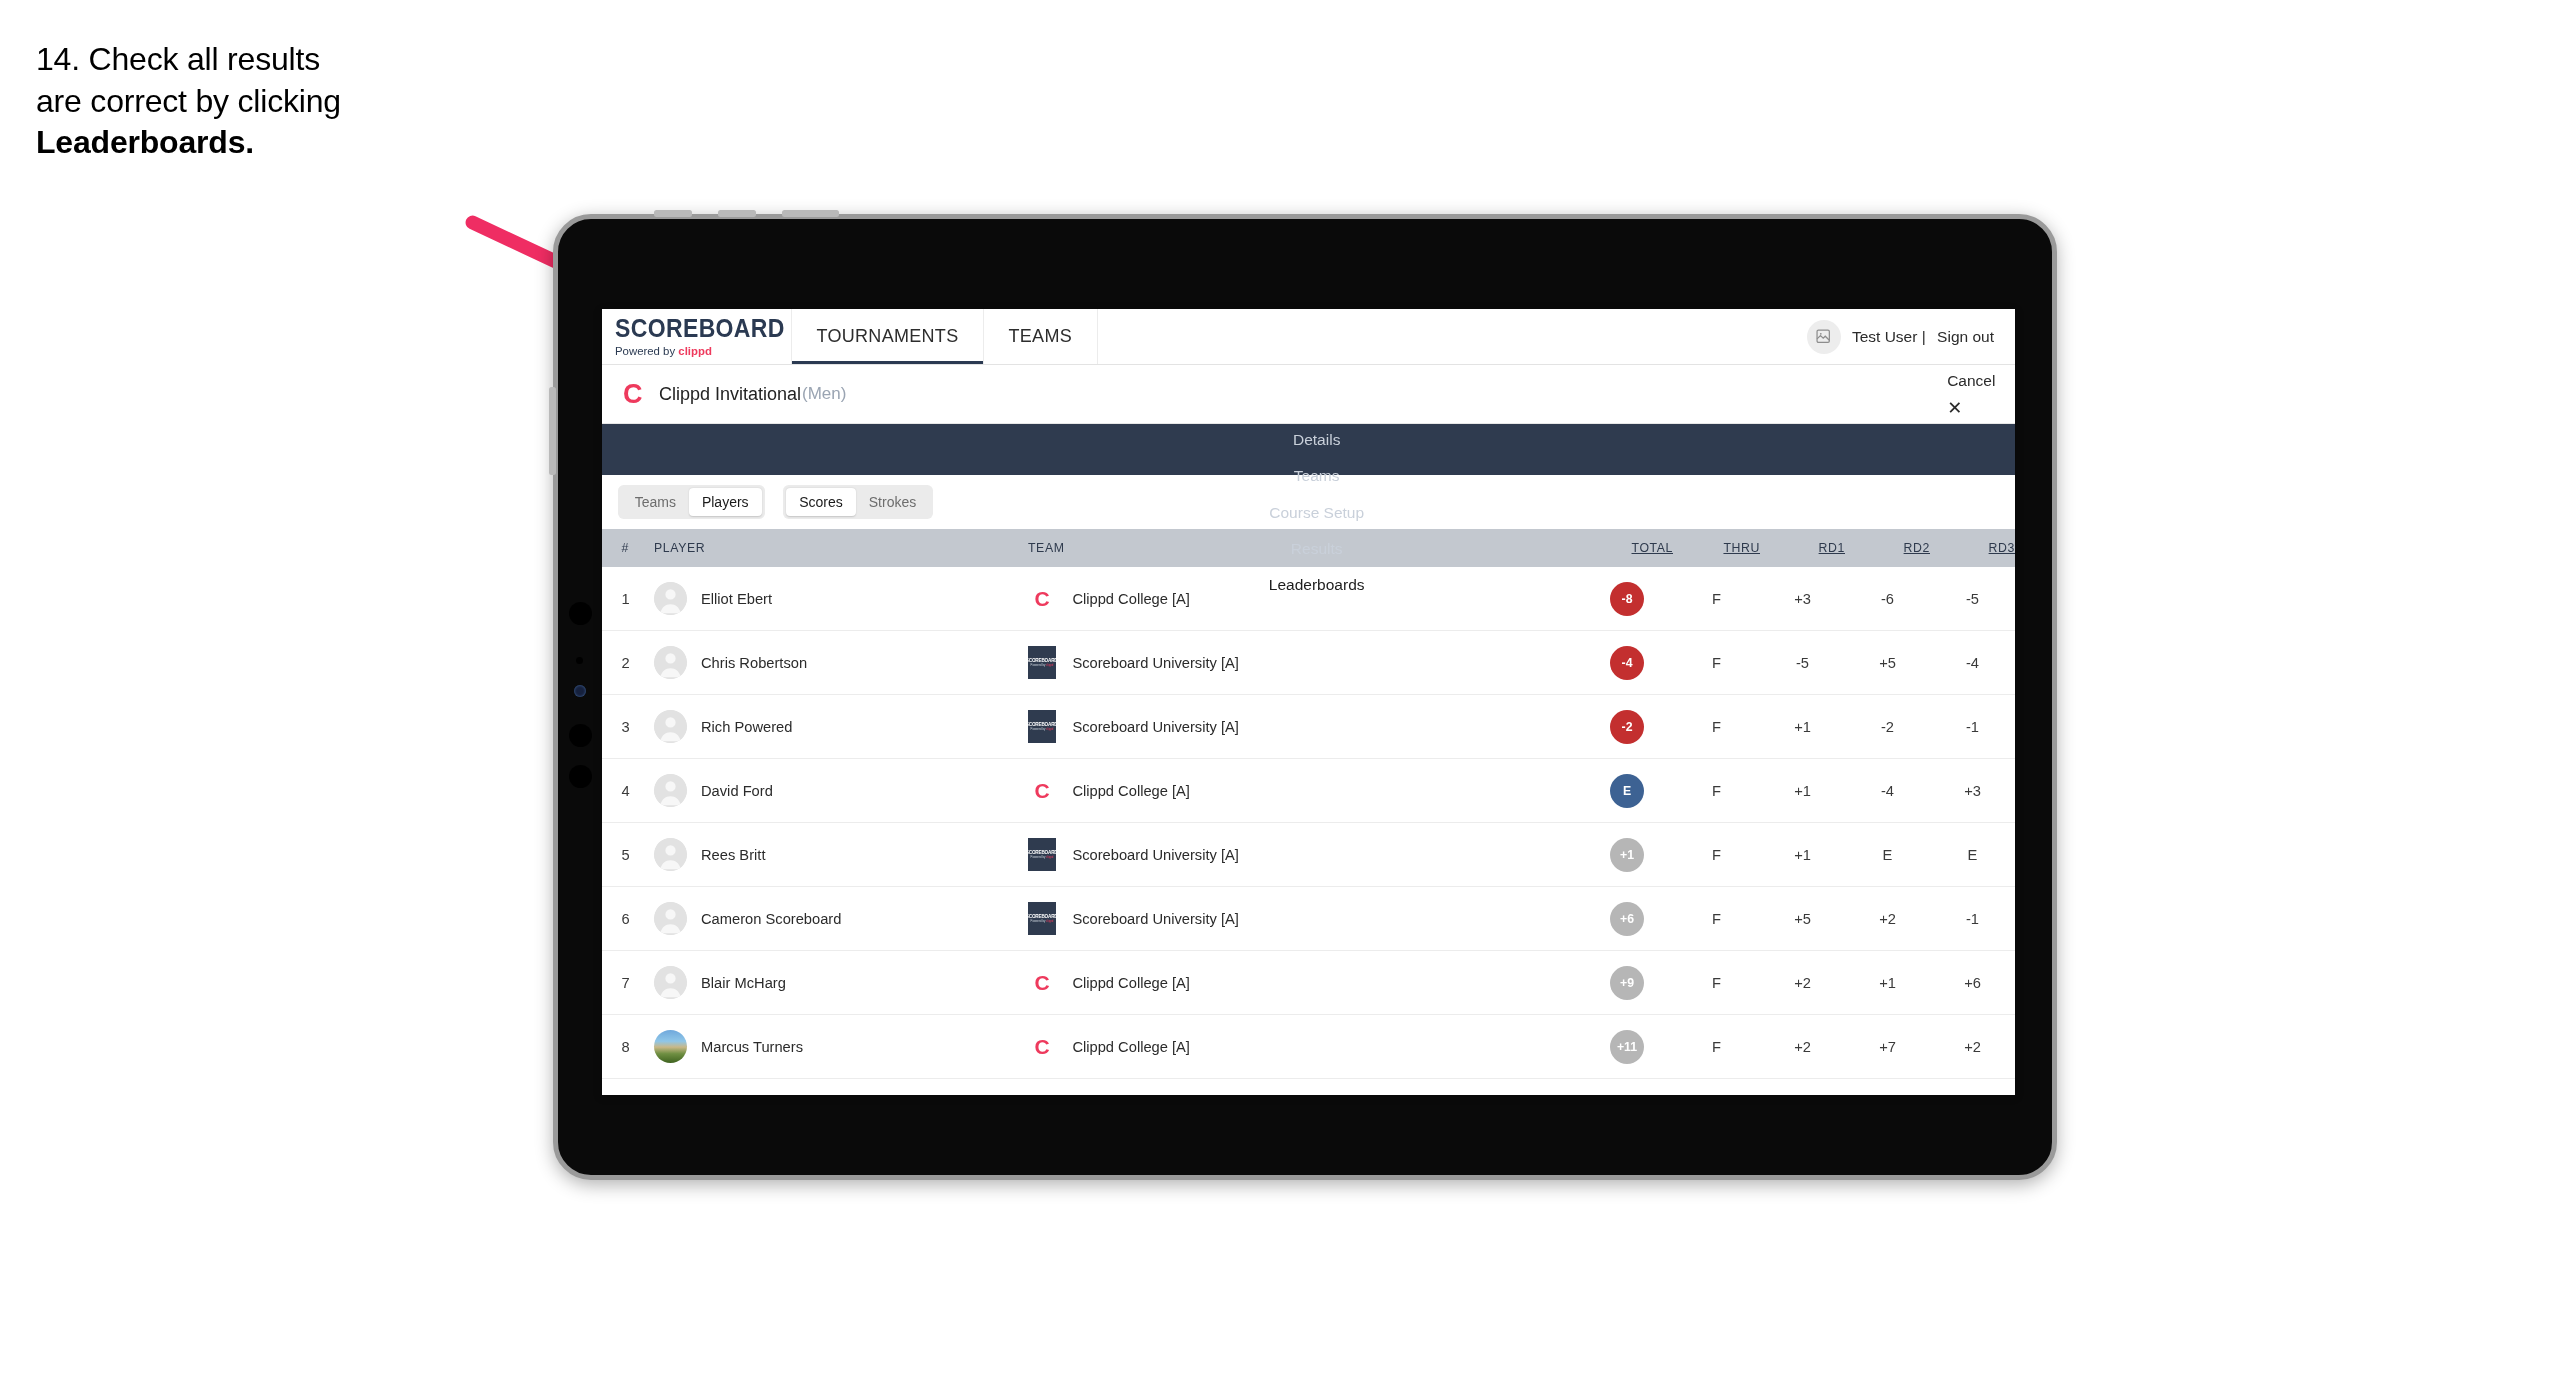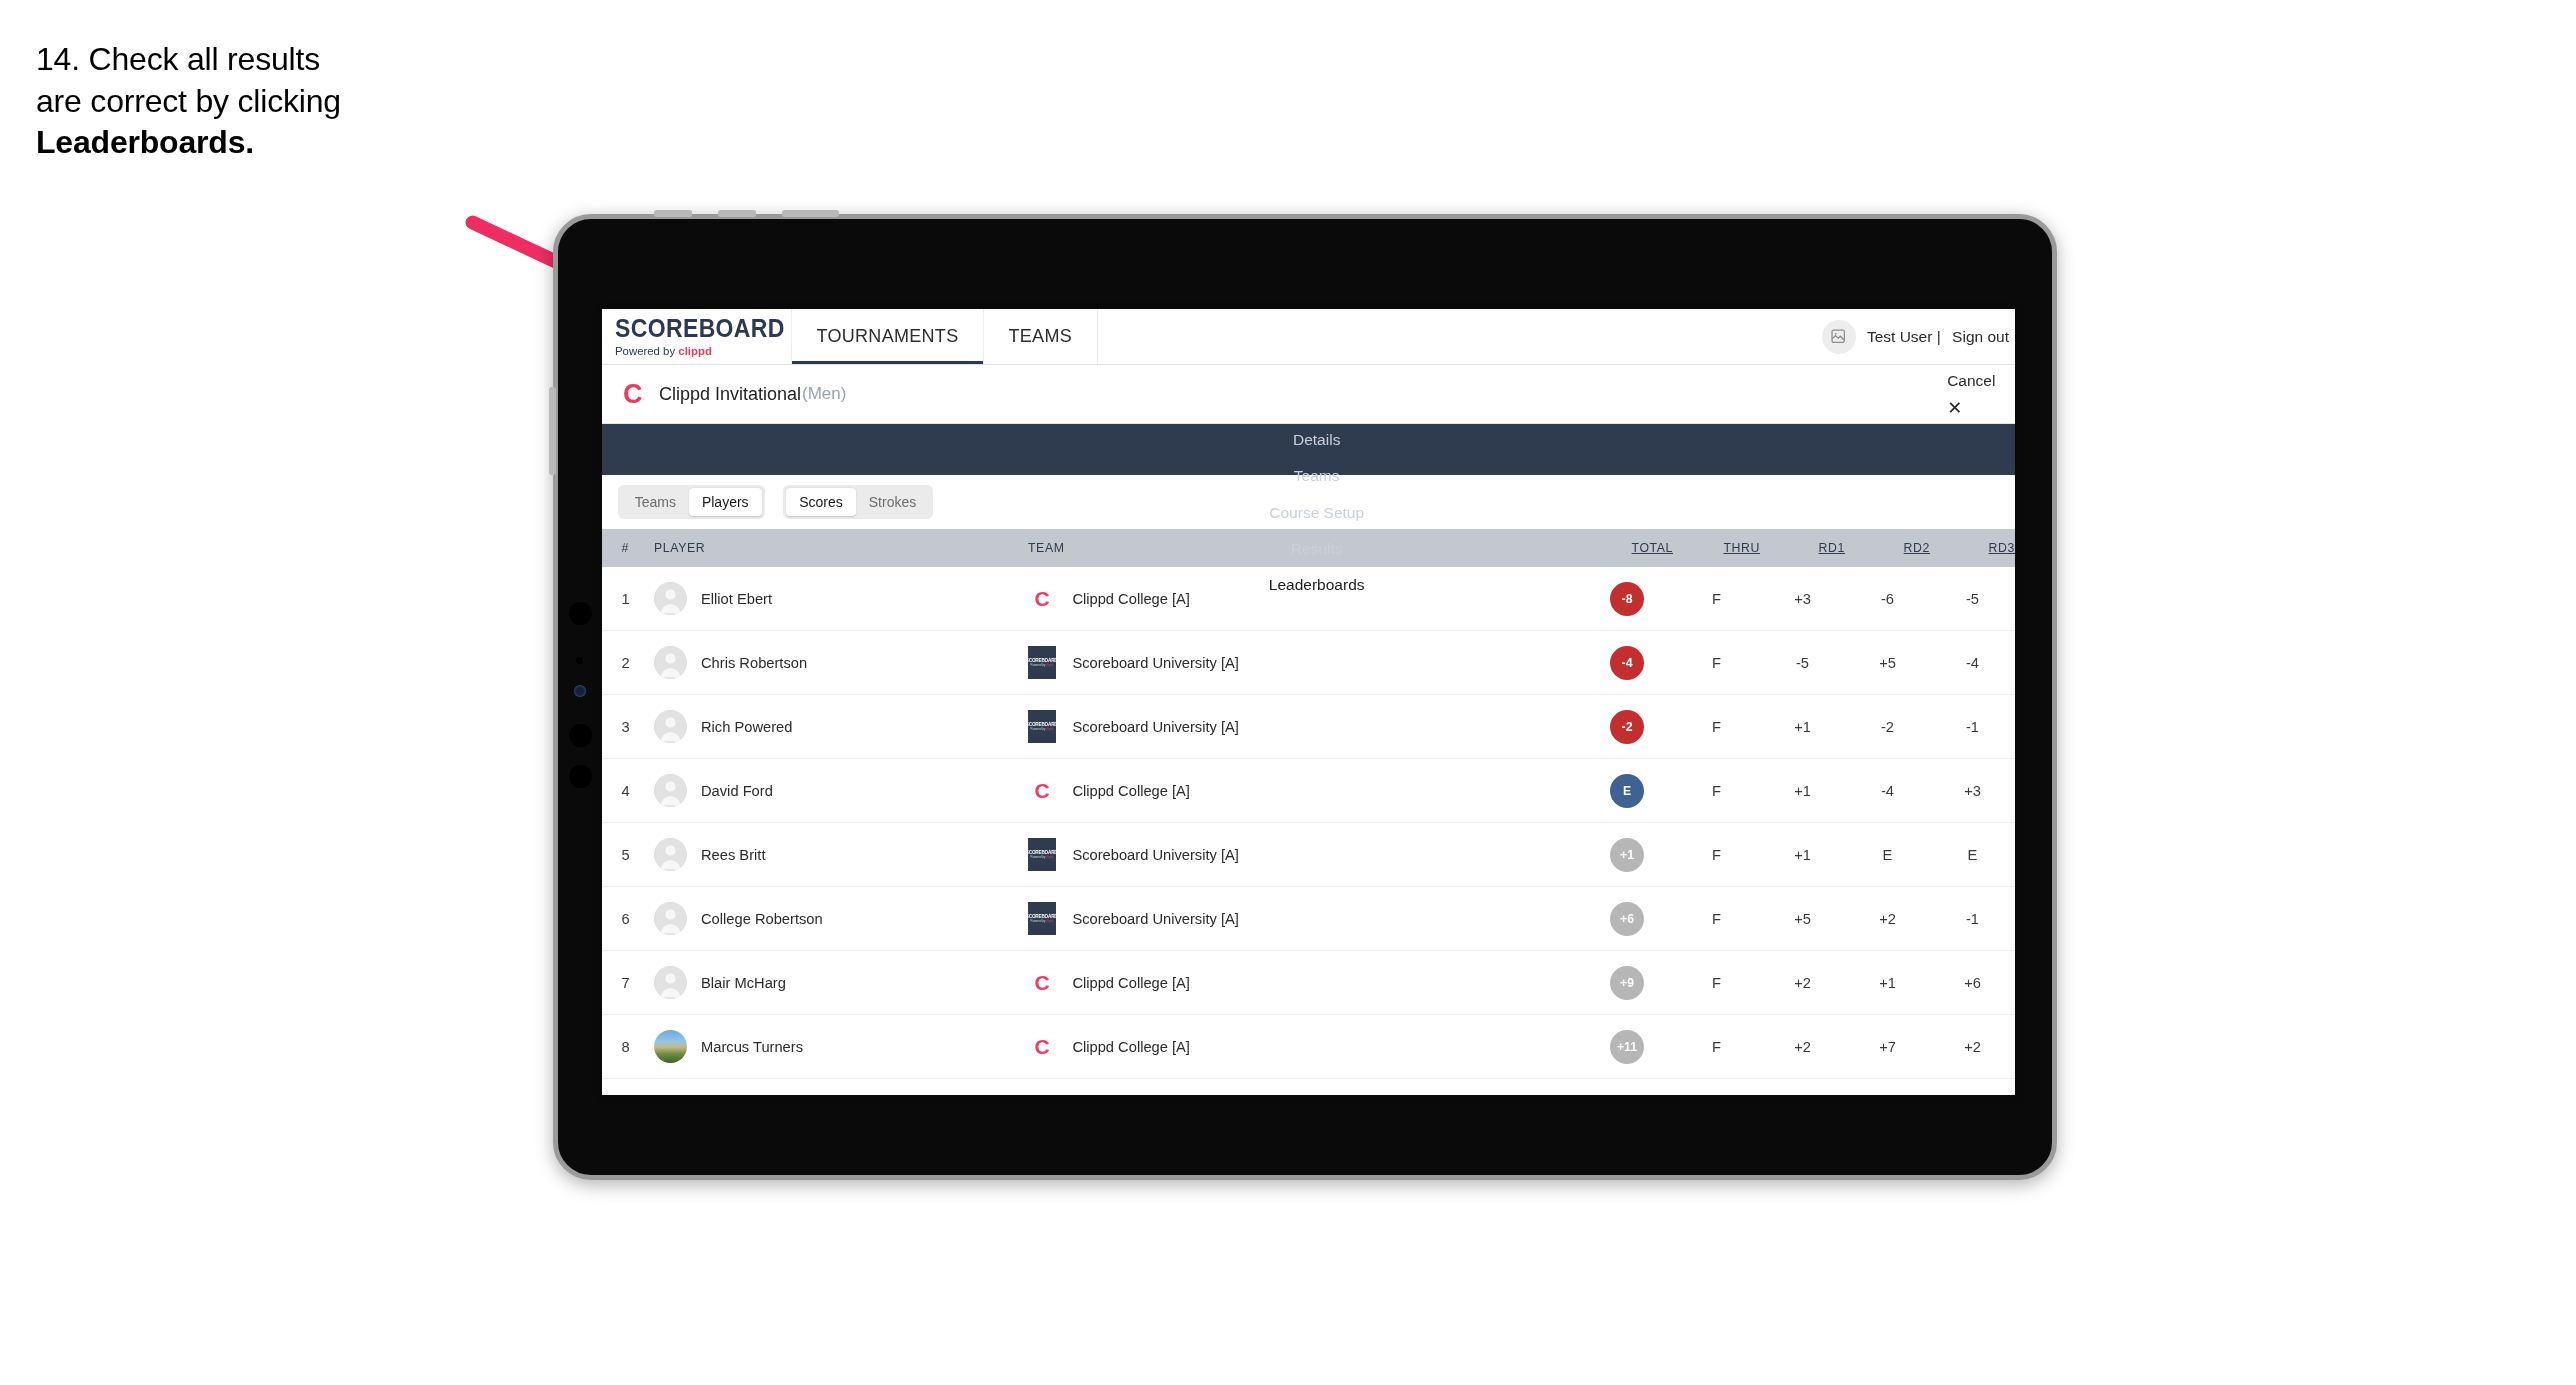--- a/index.html
+++ b/index.html
@@ -74,21 +74,21 @@
   .topnav-item {
     display:flex; align-items:center; padding: 0 24.5px;
     font-size: 18px; color:#2d2d2d; letter-spacing:0.3px;
     border-right: 0.8px solid #ececec; position:relative;
     white-space:nowrap;
   }
   .topnav-item.active::after {
     content:""; position:absolute; left:0; right:0; bottom:0; height:3.3px; background:#2b3a52;
   }
   #topbar-spacer { flex:1; }
-  #user-area { display:flex; align-items:center; gap:11.4px; padding-right: 6px; }
+  #user-area { display:flex; align-items:center; gap:11.4px; padding-right: 21px; }
   #avatar-top {
     width:34px; height:34px; border-radius:50%; background:#ededed;
     display:flex; align-items:center; justify-content:center;
   }
   #user-name { font-size:15.5px; color:#2b2b2b; white-space:nowrap; }
   #signout { font-size:15.5px; color:#2b2b2b; white-space:nowrap; }
 
   
   #tour-header {
     height: 59px; display:flex; align-items:center;
@@ -397,21 +397,21 @@
             <div class="row">
               <div class="c-rank">6</div>
               <div class="c-player">
                 <span class="pl-avatar">
                   <svg width="33" height="33" viewBox="0 0 40 40">
                     <circle cx="20" cy="20" r="20" fill="#e2e2e2"></circle>
                     <circle cx="20" cy="15" r="6.2" fill="#f7f7f7"></circle>
                     <path d="M7.5 38c1.6-7.2 6.6-11 12.5-11s10.9 3.8 12.5 11z" fill="#f7f7f7"></path>
                   </svg>
                 </span>
-                <span class="pl-name">College Robertson</span>
+                <span class="pl-name">Cameron Scoreboard</span>
               </div>
               <div class="c-team">
                 <div class="team-logo-sb">
                   <span class="w1">SCOREBOARD</span>
                   <span class="w2">Powered by <i>clippd</i></span>
                 </div>
                 <span class="team-name">Scoreboard University [A]</span>
               </div>
               <div class="c-total">
                 <span class="badge over">+6</span>

